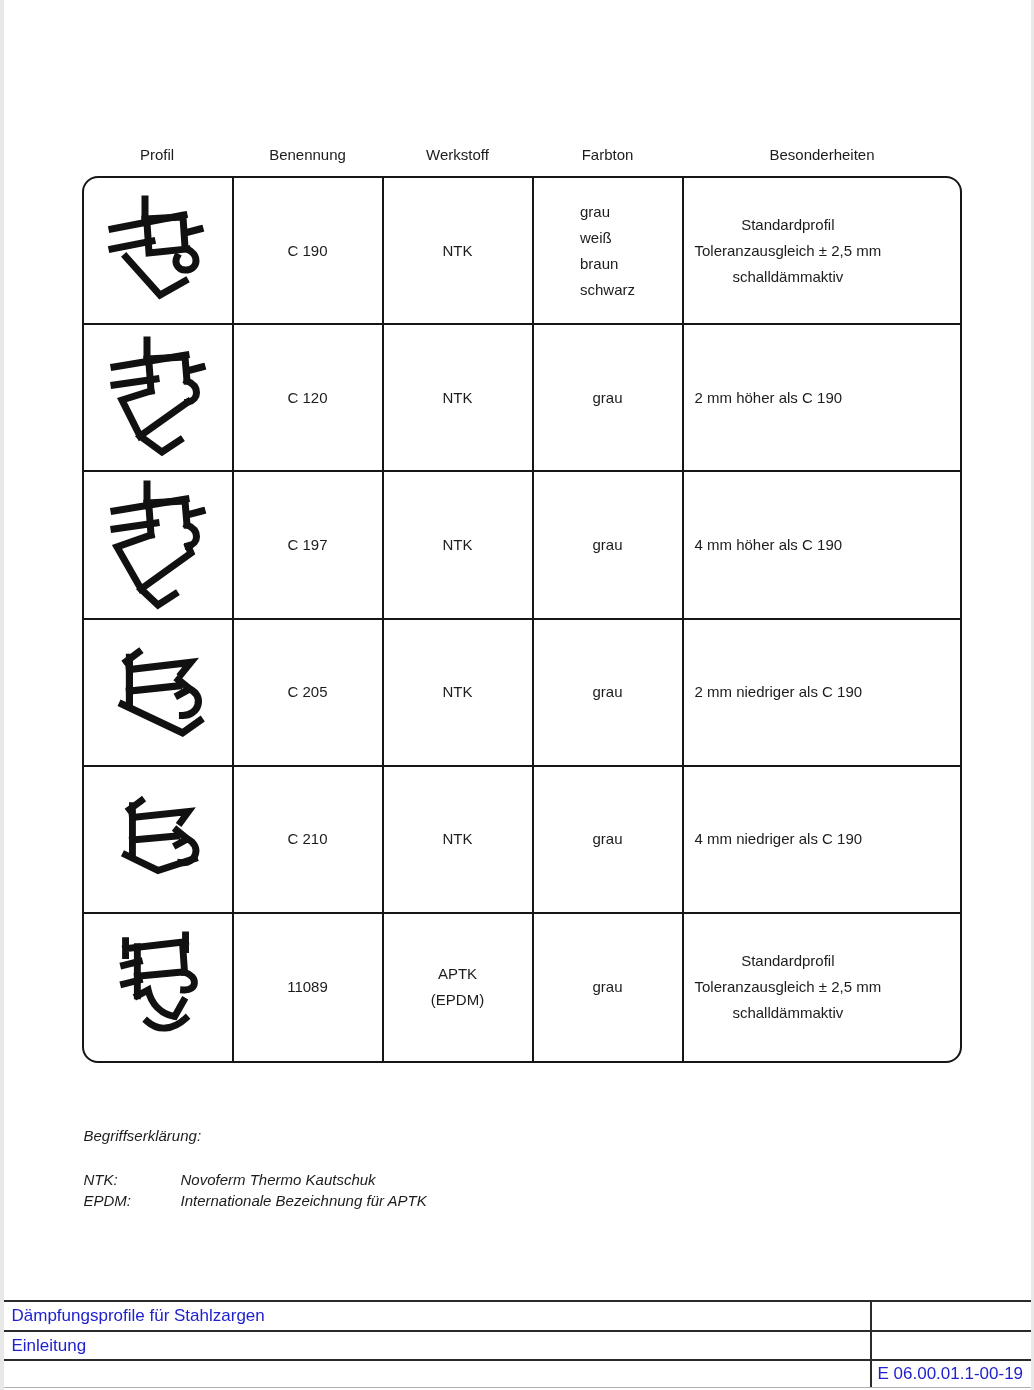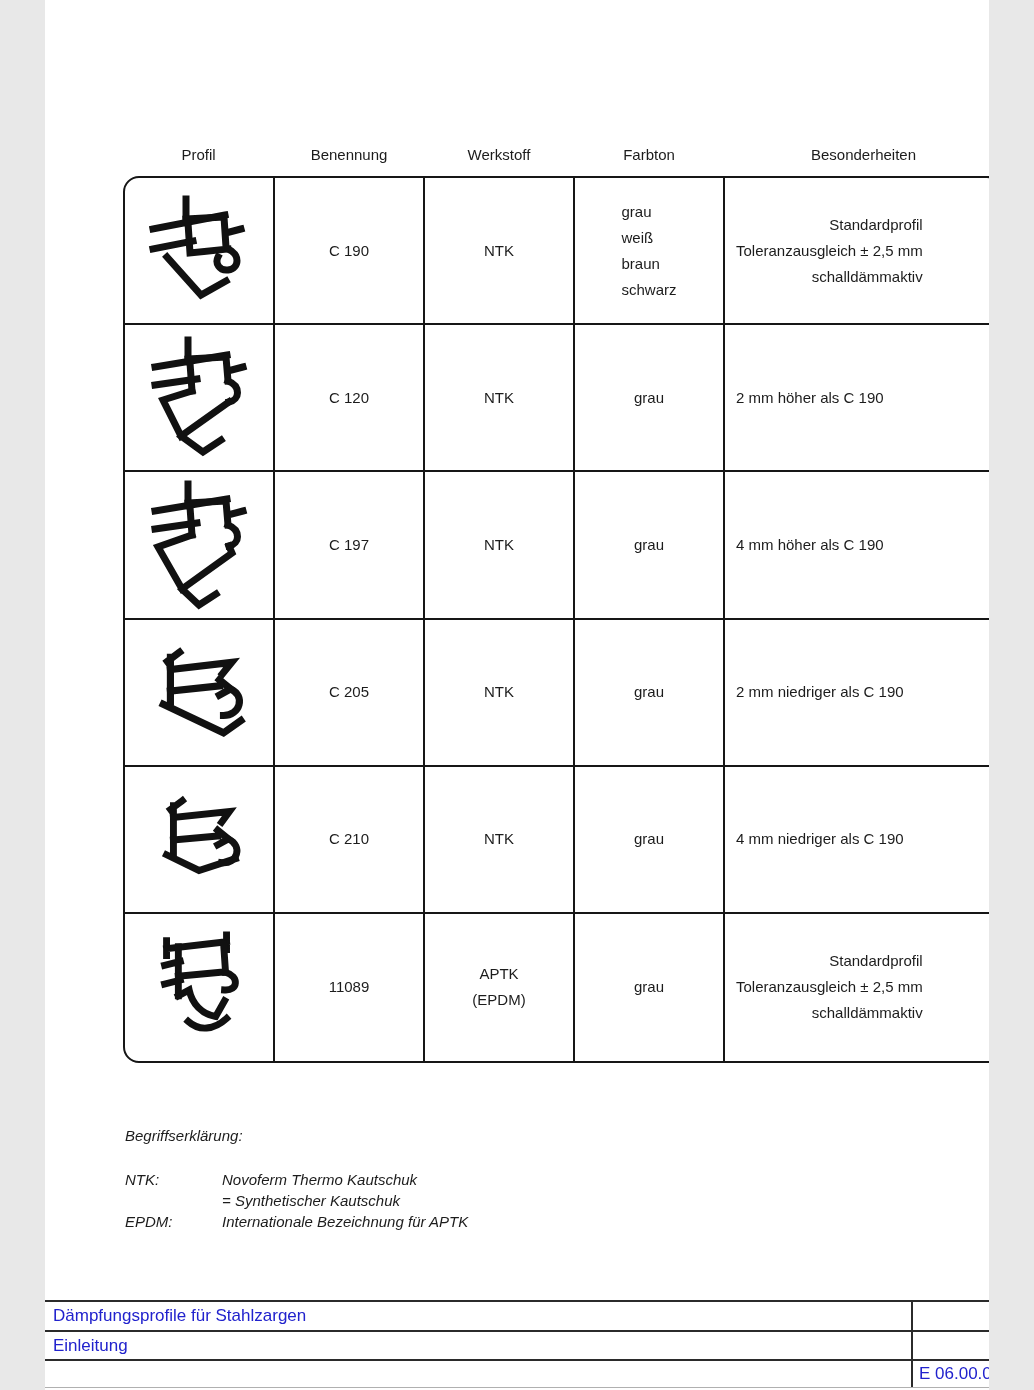--- a/index.html
+++ b/index.html
@@ -1,17 +1,17 @@
 <!DOCTYPE html>
 <html><head>
 <meta charset="utf-8">
 <style>
   html,body { margin:0; padding:0; background:#e8e8e8; }
   .page {
-    position:relative; width:944px; height:1390px; margin:0 auto;
+    position:relative; width:1027px; height:1390px; margin:0 auto;
     background:#ffffff; overflow:hidden;
     font-family:"Liberation Sans", sans-serif; color:#1c1c1c;
   }
 
   
   .col-headers {
     position:absolute; left:78px; top:146px; width:880px;
     display:grid; grid-template-columns:151px 150px 150px 150px 1fr;
     font-size:15px;
   }
@@ -30,21 +30,21 @@
   }
   .t-row:last-child { border-bottom:none; }
   .cell {
     box-sizing:border-box; border-right:2px solid #161616;
     display:flex; align-items:center; justify-content:center;
     font-size:15px; line-height:26px; text-align:center;
   }
   .cell:last-child { border-right:none; }
   .cell.multiline { white-space:pre-line; }
   .cell.notes {
-    justify-content:flex-start; text-align:right;
+    justify-content:flex-start; text-align:center;
     padding-left:11px; padding-right:16px; white-space:pre-line;
   }
   .cell.farbton .stack { text-align:left; white-space:pre-line; }
   .profile-cell svg { display:block; }
   .stroke { fill:none; stroke:#111; stroke-width:7; stroke-linecap:square; stroke-linejoin:miter; }
 
   
   .glossary { position:absolute; left:80px; top:1127px; width:560px; font-size:15px;font-style:italic; }
   .glossary-title { margin-bottom:25px; }
   .glossary-line { display:grid; grid-template-columns:97px 1fr; line-height:21px; }
@@ -182,24 +182,20 @@
 
   </div>
 
   <div class="glossary">
     <div class="glossary-title">Begriffserklärung:</div>
     <div class="glossary-line">
       <span>NTK:</span>
       <span>Novoferm Thermo Kautschuk</span>
     </div>
     <div class="glossary-line">
-      <span></span>
-      <span>= Synthetischer Kautschuk</span>
-    </div>
-    <div class="glossary-line">
       <span>EPDM:</span>
       <span>Internationale Bezeichnung für APTK</span>
     </div>
   </div>
 
   <div class="footer">
     <div class="f-row r1">
       <div class="f-left blue">Dämpfungsprofile für Stahlzargen</div>
       <div class="f-right"></div>
     </div>

